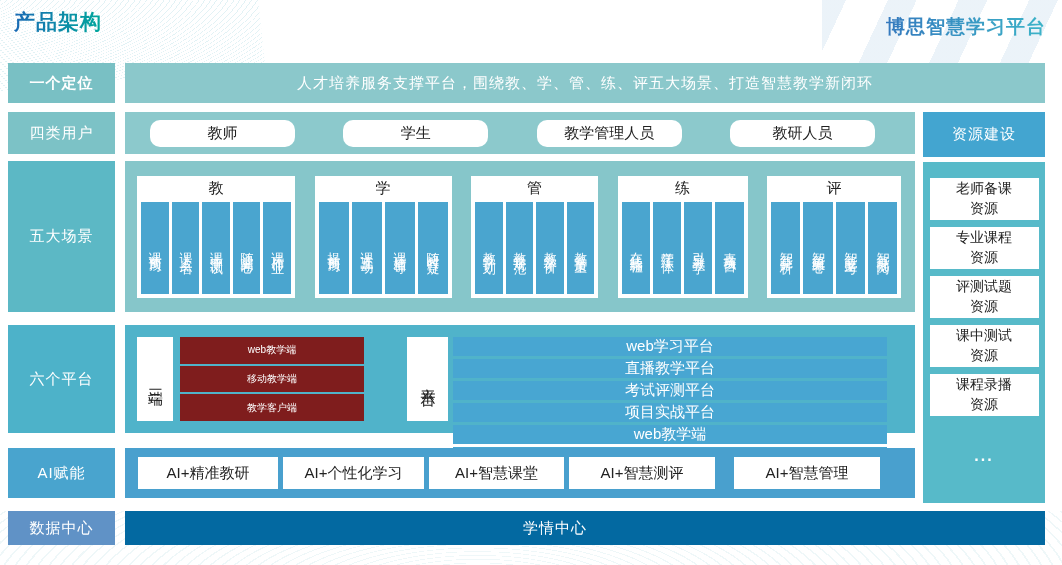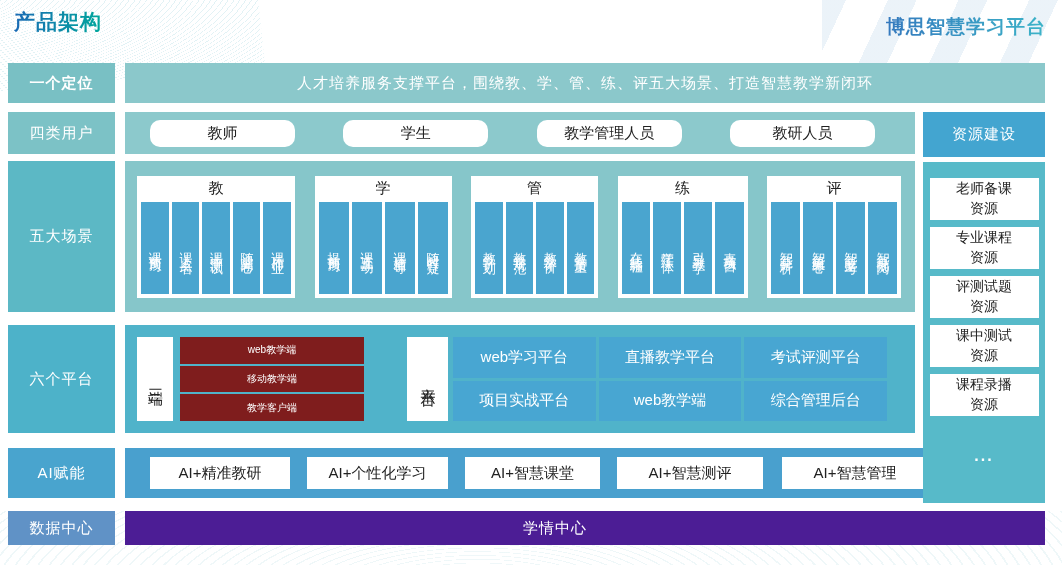--- a/index.html
+++ b/index.html
@@ -62,34 +62,34 @@
   .row4 .row-content{background:#50b3ca;}
   .ends-title{position:absolute;left:12px;top:12px;width:36px;height:84px;background:#fff;
     display:flex;align-items:center;justify-content:center;}
   .ends-bars{position:absolute;left:55px;top:12px;width:184px;height:84px;
     display:flex;flex-direction:column;gap:2px;}
   .end-bar{flex:1;background:#7f1d1d;color:#fff;font-size:10px;
     display:flex;align-items:center;justify-content:center;}
   .six-title{position:absolute;left:282px;top:12px;width:41px;height:84px;background:#fff;
     display:flex;align-items:center;justify-content:center;}
   .six-grid{position:absolute;left:328px;top:12px;width:434px;height:84px;
-    display:grid;grid-template-columns:1fr 1fr 1fr;grid-template-rows:1fr 1fr;gap:3px;}
+    display:grid;grid-template-columns:1fr;grid-template-rows:1fr 1fr;gap:3px;}
   .plat-cell{background:#48a6d2;color:#fff;font-size:15px;
     display:flex;align-items:center;justify-content:center;}
 
   .row5{top:448px;height:50px;width:907px;}
   .row5 .row-label{background:#49a4ce;}
   .row5 .row-content{background:#49a0ce;display:flex;align-items:center;gap:5px;padding-left:13px;}
   .ai-box{height:32px;background:#fff;color:#222;font-size:15px;
-    display:flex;align-items:center;justify-content:center;margin-left:12px;}
+    display:flex;align-items:center;justify-content:center;}
   .a0{width:140px;} .a1{width:141px;} .a2{width:135px;} .a3{width:146px;} .a4{width:146px;margin-left:14px;}
 
   .row6{top:511px;height:34px;width:1037px;}
   .row6 .row-label{background:#6092c6;}
-  .row6 .row-content{background:#4c1d95;display:flex;align-items:center;justify-content:center;
+  .row6 .row-content{background:#0369a1;display:flex;align-items:center;justify-content:center;
     color:#fff;font-size:15px;letter-spacing:1px;padding-right:60px;}
 
   
   .sidebar{position:absolute;left:923px;top:112px;width:122px;}
   .sidebar-header{height:45px;background:#43a5d0;color:#fff;font-size:15px;letter-spacing:1px;
     display:flex;align-items:center;justify-content:center;}
   .sidebar-body{margin-top:5px;height:341px;background:#57bac9;box-sizing:border-box;
     padding-top:16px;display:flex;flex-direction:column;gap:7px;align-items:center;}
   .res-item{width:109px;height:42px;background:#fff;color:#222;font-size:14px;line-height:1.4;
     display:flex;flex-direction:column;align-items:center;justify-content:center;text-align:center;}

